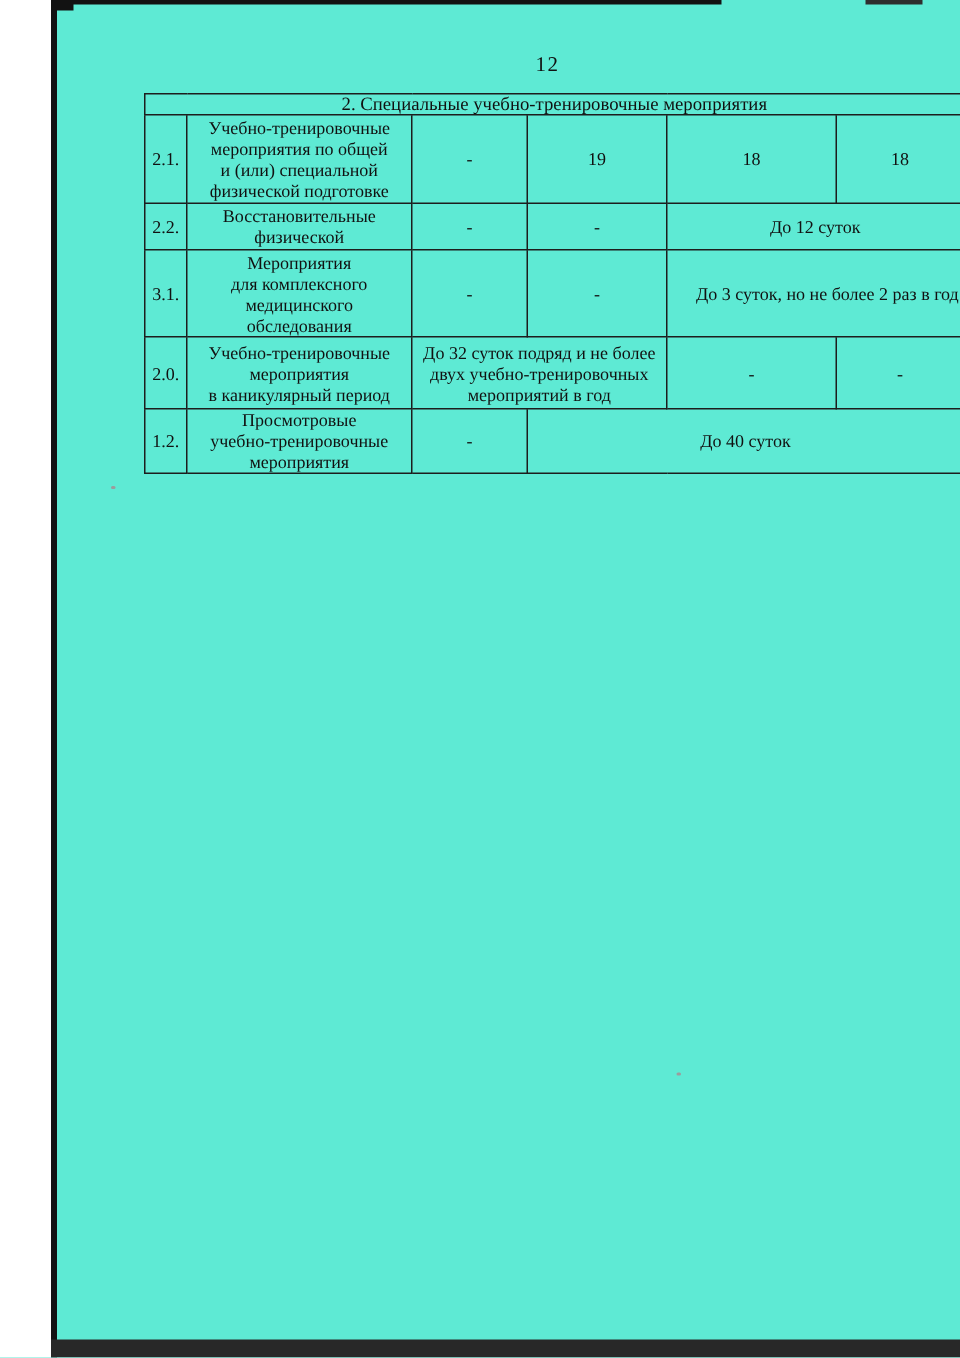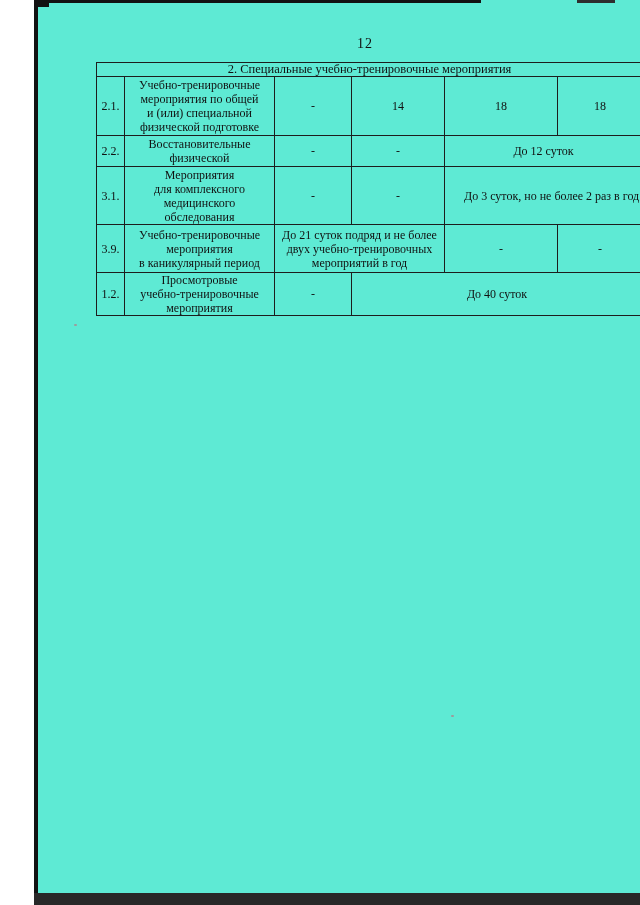--- a/index.html
+++ b/index.html
@@ -96,21 +96,21 @@
         <td colspan="6">2. Специальные учебно-тренировочные мероприятия</td>
       </tr>
 
       <tr class="r-1">
         <td class="num">2.1.</td>
         <td class="pre">Учебно-тренировочные
 мероприятия по общей
 и (или) специальной
 физической подготовке</td>
         <td>-</td>
-        <td>14</td>
+        <td>19</td>
         <td>18</td>
         <td>18</td>
       </tr>
 
       <tr class="r-2">
         <td class="num">2.2.</td>
         <td class="pre">Восстановительные
 физической</td>
         <td>-</td>
         <td>-</td>
@@ -122,25 +122,25 @@
         <td class="pre">Мероприятия
 для комплексного
 медицинского
 обследования</td>
         <td>-</td>
         <td>-</td>
         <td colspan="2" class="nowrap">До 3 суток, но не более 2 раз в год</td>
       </tr>
 
       <tr class="r-4">
-        <td class="num">3.9.</td>
+        <td class="num">2.0.</td>
         <td class="pre">Учебно-тренировочные
 мероприятия
 в каникулярный период</td>
-        <td colspan="2" class="pre">До 21 суток подряд и не более
+        <td colspan="2" class="pre">До 32 суток подряд и не более
 двух учебно-тренировочных
 мероприятий в год</td>
         <td>-</td>
         <td>-</td>
       </tr>
 
       <tr class="r-5">
         <td class="num">1.2.</td>
         <td class="pre">Просмотровые
 учебно-тренировочные

